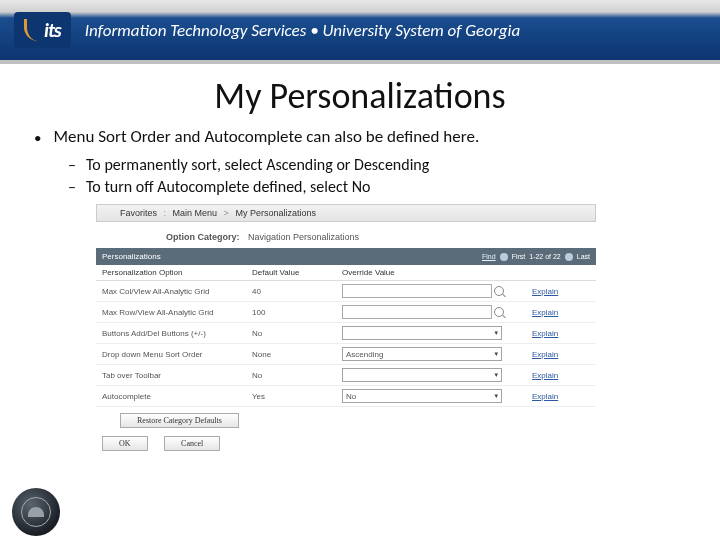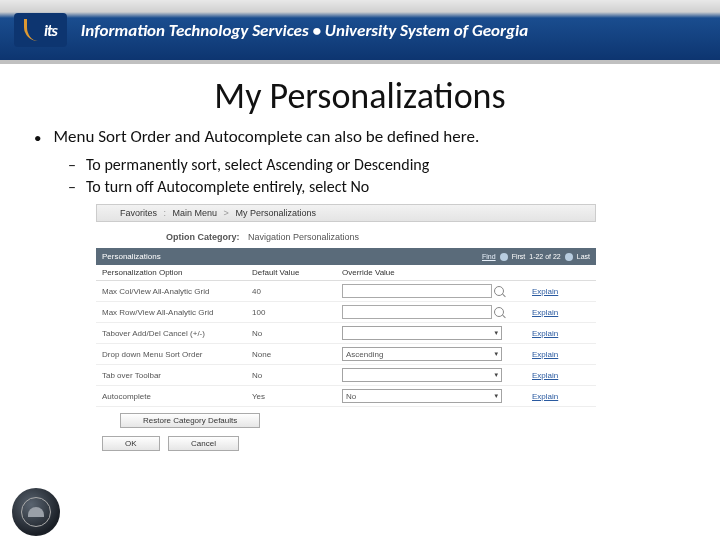--- a/index.html
+++ b/index.html
@@ -1,22 +1,22 @@
 <!DOCTYPE html>
 <html><head>
 <meta charset="utf-8">
 <style>
   * { box-sizing: border-box; margin: 0; padding: 0; }
   html, body { width: 720px; height: 540px; font-family: Calibri, Arial, sans-serif; background: #fff; overflow: hidden; position: relative; }
 
   .header { width: 100%; height: 64px; background: linear-gradient(#e8e8e8 0%, #d0d0d0 20%, #1a4d8f 30%, #0d3570 100%); border-bottom: 4px solid #c0c0c0; display: flex; align-items: center; padding-left: 14px; }
   .logo-box { background: #0d3570; padding: 6px 10px; border-radius: 4px; display: flex; align-items: center; gap: 6px; color: #fff; }
   .logo-swoop { width: 14px; height: 22px; border-left: 3px solid #d93; border-radius: 0 0 0 20px; }
-  .logo-text { font-weight: bold; font-size: 16px; font-style: italic; letter-spacing: -1px; }
-  .header-title { color: #fff; font-style: italic; font-size: 17px; font-weight: 700; margin-left: 14px; }
+  .logo-text { font-weight: bold; font-size: 20px; font-style: italic; letter-spacing: -1px; }
+  .header-title { color: #fff; font-style: italic; font-size: 17px; font-weight: 400; margin-left: 14px; }
 
   .slide-title { font-size: 36px; font-weight: 400; text-align: center; margin-top: 10px; font-family: Calibri, sans-serif; color: #111; }
   .content { padding: 8px 34px 0 34px; font-size: 17px; color: #111; }
   .bullet-main { margin-bottom: 4px; display: flex; gap: 12px; }
   .bullet-main .dot { font-size: 15px; line-height: 24px; }
   .sub-bullet { margin-left: 34px; font-size: 16px; display: flex; gap: 10px; line-height: 22px; }
   .sub-bullet .dash { font-weight: 400; }
 
   .screenshot { margin: 6px 0 0 62px; width: 500px; font-family: Tahoma, Arial, sans-serif; font-size: 9px; color: #444; }
   .bc-bar { background: linear-gradient(#f2f2f2, #e4e4e4); border: 1px solid #ccc; padding: 3px 23px; font-size: 9px; color: #333; }
@@ -29,21 +29,21 @@
   .sect-hdr .find-link { text-decoration: underline; color:#e8f0fa; }
   .col-hdr-row { display: grid; grid-template-columns: 150px 90px 190px 70px; font-size: 8px; font-weight: 400; color: #333; padding: 3px 6px; border-bottom: 1px solid #ddd; }
   .data-row { display: grid; grid-template-columns: 150px 90px 190px 70px; font-size: 8px; color: #555; padding: 3px 6px; border-bottom: 1px solid #eee; align-items: center; }
   .ov-input { border: 1px solid #aaa; height: 14px; width: 150px; font-size: 8px; padding: 0 2px; background:#fff; }
   .ov-select { border: 1px solid #a3a3a3; height: 14px; width: 160px; font-size: 8px; background:#fff; display:flex; align-items:center; justify-content:space-between; padding:0 3px; }
   .ov-select .caret { font-size: 7px; color:#444; }
   .explain { color: #2a5aa0; text-decoration: underline; font-size: 8px; }
   .magnifier { display:inline-block; width:10px; height:10px; border:1px solid #888; border-radius:50%; position:relative; margin-left:2px; vertical-align:middle; }
   .magnifier::after { content:''; position:absolute; width:4px; height:1px; background:#888; bottom:-1px; right:-3px; transform:rotate(45deg); }
   .btn-row { margin-top: 4px; padding: 4px 6px; }
-  .ui-btn { display:inline-block; border:1px solid #aaa; background:linear-gradient(#fefefe,#e6e6e6); font-size:8px; color:#333; padding:2px 22px; margin-right:6px; cursor:pointer; }
+  .ui-btn { display:inline-block; border:1px solid #aaa; background:linear-gradient(#fefefe,#e6e6e6); font-size:8px; color:#333; padding:2px 16px; margin-right:14px; cursor:pointer;font-family:Liberation Serif, serif; }
   .restore-row { margin: 6px 0 2px 24px; }
 
   .footer-swoop { position: absolute; bottom: 0; left: 0; width: 720px; height: 88px; overflow: hidden; z-index:-1; }
   .swoop-dark { position: absolute; width: 1200px; height: 600px; border-radius: 50%; background: #0d2a54; top: 10px; left: -300px; }
   .swoop-white { position: absolute; width: 1200px; height: 600px; border-radius: 50%; background: #fff; top: -36px; left: -260px; border: 5px solid #c0c0c0; }
   .seal { position: absolute; bottom: 4px; left: 12px; width: 48px; height: 48px; border-radius: 50%; background: radial-gradient(circle at 40% 35%, #5a6470, #1a1f26 70%); display:flex; align-items:center; justify-content:center; }
   .seal-inner { width:30px; height:30px; border-radius:50%; border:1.5px solid #aaa; display:flex; align-items:center; justify-content:center; }
   .seal-dome { width:16px; height:10px; border-top-left-radius:8px; border-top-right-radius:8px; background:#9aa0a8; }
 </style>
 </head>
@@ -63,21 +63,21 @@
   <div class="bullet-main">
     <span class="dot">•</span>
     <span>Menu Sort Order and Autocomplete can also be defined here.</span>
   </div>
   <div class="sub-bullet">
     <span class="dash">–</span>
     <span>To permanently sort, select Ascending or Descending</span>
   </div>
   <div class="sub-bullet">
     <span class="dash">–</span>
-    <span>To turn off Autocomplete entirely, select No</span>
+    <span>To turn off Autocomplete defined, select No</span>
   </div>
 
   <div class="screenshot">
     <div class="bc-bar">
       <span>Favorites</span>
       <span class="sep">:</span>
       <span>Main Menu</span>
       <span class="sep">&gt;</span>
       <span>My Personalizations</span>
     </div>
@@ -113,21 +113,21 @@
           <span><input class="ov-input" style=""><span class="magnifier"></span></span>
           <span><span class="explain">Explain</span></span>
         </div>
         <div class="data-row">
           <span>Max Row/View All-Analytic Grid</span>
           <span>100</span>
           <span><input class="ov-input" style=""><span class="magnifier"></span></span>
           <span><span class="explain">Explain</span></span>
         </div>
         <div class="data-row">
-          <span>Tabover Add/Del Cancel (+/-)</span>
+          <span>Buttons Add/Del Buttons (+/-)</span>
           <span>No</span>
           <span>
             <div class="ov-select">
               <span></span>
               <span class="caret">▾</span>
             </div>
           </span>
           <span><span class="explain">Explain</span></span>
         </div>
         <div class="data-row">

